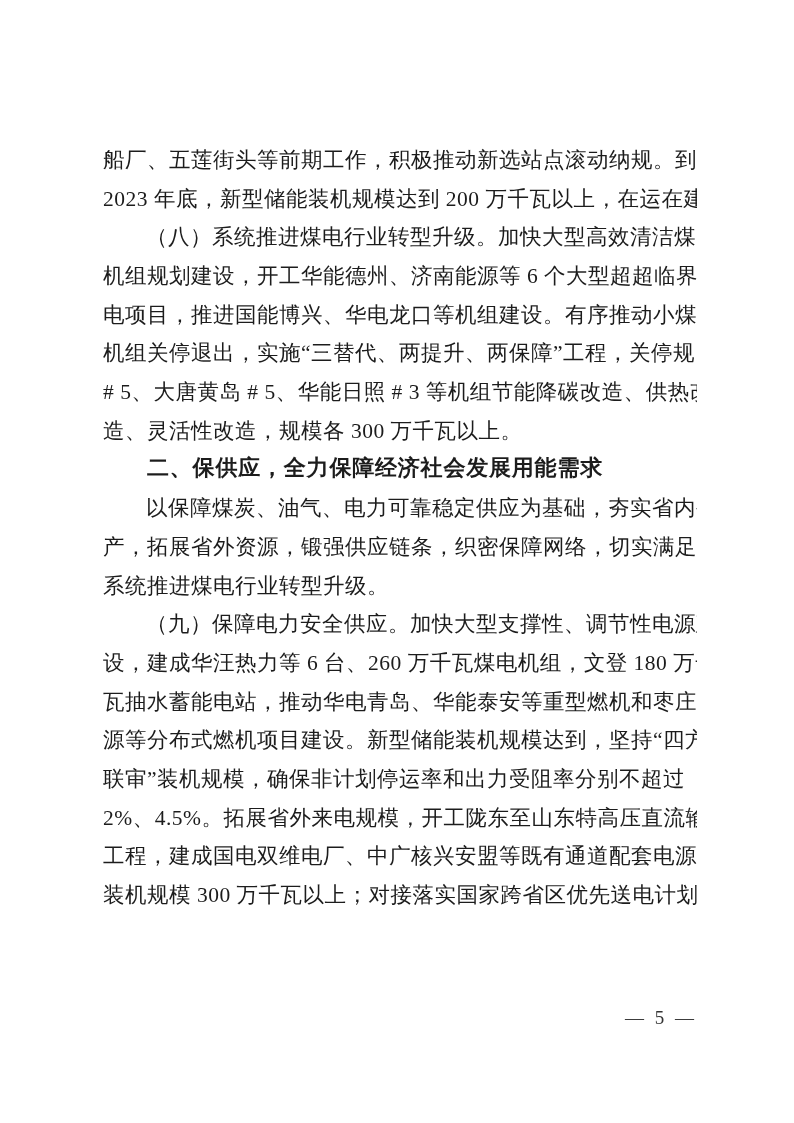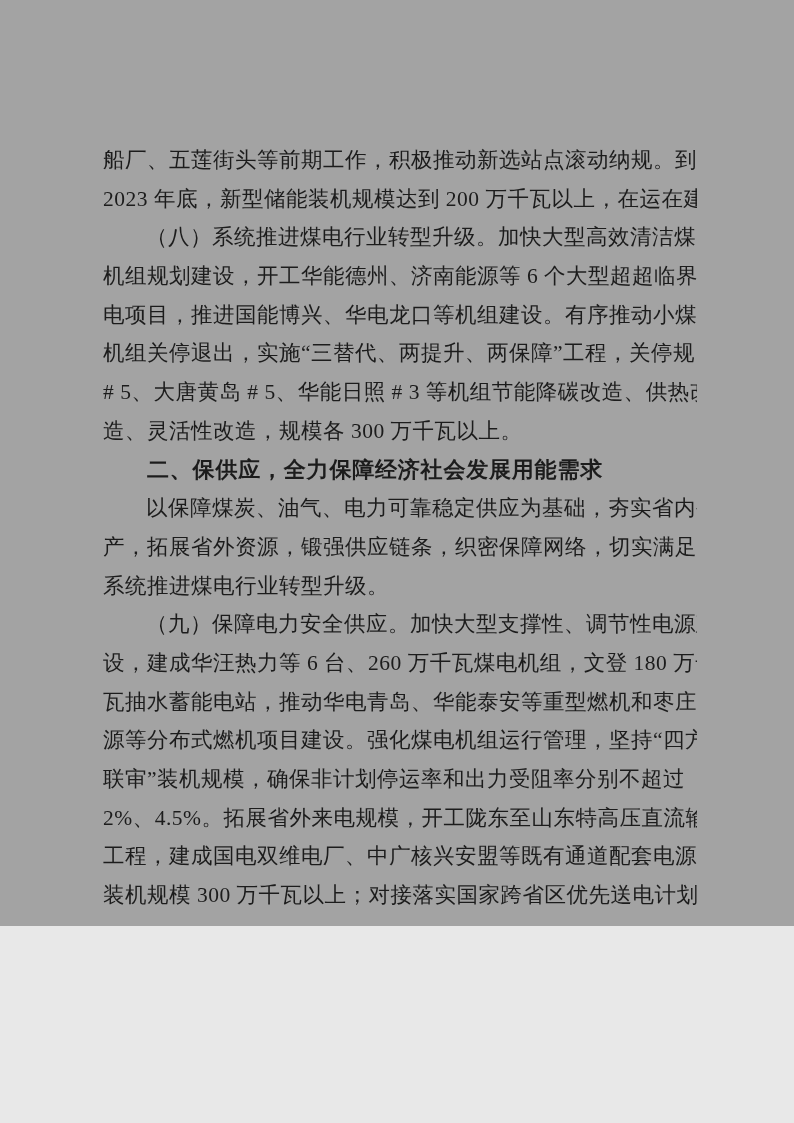--- a/index.html
+++ b/index.html
@@ -1,22 +1,22 @@
 <!DOCTYPE html>
 <html><head>
 <meta charset="utf-8">
 <style>
   * { margin: 0; padding: 0; box-sizing: border-box; }
   html, body { background: #e8e8e8; }
   .page {
     position: relative;
     width: 794px;
-    height: 926px;
+    height: 1123px;
     margin: 0 auto;
-    background: #a3a3a3;
+    background: #ffffff;
     font-family: "Liberation Serif", serif;
     color: #1c1c1c;
     overflow: hidden;
   }
   .content {
     position: absolute;
     left: 103px;
     top: 141px;
     width: 594px;
   }
@@ -24,21 +24,21 @@
   .line {
     font-size: 21.5px;
     line-height: 38.7px;
     height: 38.7px;
     letter-spacing: 0.5px;
     white-space: nowrap;
     overflow: hidden;
   }
   .line.indent { text-indent: 2em; }
   .line.heading {
-    font-family: Liberation Serif, serif;
+    font-family: Liberation Mono, monospace;
     font-weight: bold;
     font-size: 22px;
     letter-spacing: 0.8px;
   }
   .footer {
     position: absolute;
     top: 1007px;
     right: 97px;
     font-size: 19px;
     letter-spacing: 3px;
@@ -73,21 +73,21 @@
     <div class="para">
       <div class="line indent">以保障煤炭、油气、电力可靠稳定供应为基础，夯实省内生</div>
       <div class="line">产，拓展省外资源，锻强供应链条，织密保障网络，切实满足经</div>
       <div class="line">系统推进煤电行业转型升级。</div>
     </div>
 
     <div class="para">
       <div class="line indent">（九）保障电力安全供应。加快大型支撑性、调节性电源建</div>
       <div class="line">设，建成华汪热力等 6 台、260 万千瓦煤电机组，文登 180 万千</div>
       <div class="line">瓦抽水蓄能电站，推动华电青岛、华能泰安等重型燃机和枣庄丰</div>
-      <div class="line">源等分布式燃机项目建设。强化煤电机组运行管理，坚持“四方</div>
+      <div class="line">源等分布式燃机项目建设。新型储能装机规模达到，坚持“四方</div>
       <div class="line">联审”装机规模，确保非计划停运率和出力受阻率分别不超过</div>
       <div class="line">2%、4.5%。拓展省外来电规模，开工陇东至山东特高压直流输电</div>
       <div class="line">工程，建成国电双维电厂、中广核兴安盟等既有通道配套电源，</div>
       <div class="line">装机规模 300 万千瓦以上；对接落实国家跨省区优先送电计划和</div>
     </div>
 
   </div>
 
   <div class="footer">— 5 —</div>
 </div>

